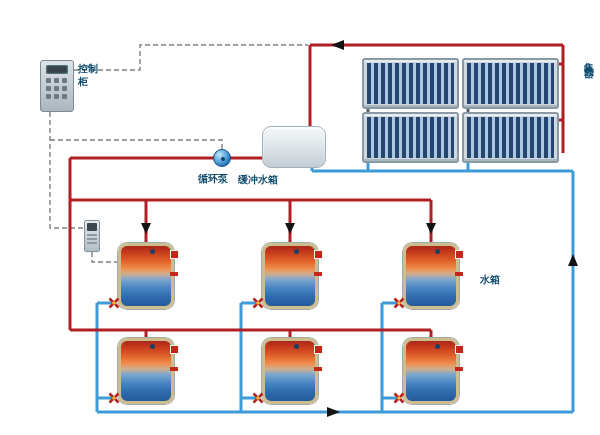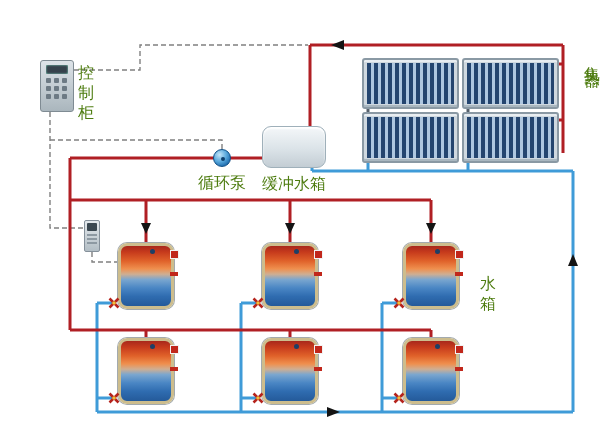--- a/index.html
+++ b/index.html
@@ -1,20 +1,20 @@
 <!DOCTYPE html>
 <html><head>
 <meta charset="utf-8">
 <style>
   html,body{margin:0;padding:0;background:#fff;}
   .canvas{position:relative;width:600px;height:435px;background:#ffffff;overflow:hidden;
           font-family:"Liberation Sans",sans-serif;}
   .canvas svg.pipes{position:absolute;left:0;top:0;}
 
-  .lbl{position:absolute;font-size:16px;color:#4d7c0f;line-height:1.25;}
+  .lbl{position:absolute;font-size:10px;color:#0c4a6e;line-height:1.25;font-weight:bold;}
   .lbl-v{writing-mode:vertical-rl;letter-spacing:3px;}
 
   
   .cabinet{position:absolute;left:40px;top:60px;width:34px;height:52px;
            background:linear-gradient(180deg,#dde3e8,#aab6bd);
            border:1px solid #7f8b93;border-radius:3px;box-sizing:border-box;padding:4px 5px;}
   .cab-screen{width:22px;height:9px;background:#36424c;border-radius:1px;
               box-shadow:inset 0 0 2px #9fd;margin-bottom:4px;}
   .cab-keys{display:grid;grid-template-columns:repeat(3,5px);gap:3px;}
   .cab-keys span{width:5px;height:5px;background:#6d7a84;border-radius:1px;display:block;}
@@ -117,24 +117,24 @@
     </div>
   </div>
   <div class="lbl" style="left:78px;top:63px;width:28px;">控制柜</div>
 
   <div class="thermo">
     <div class="thermo-screen"></div>
     <div class="thermo-keys"></div>
   </div>
 
   <div class="pump"></div>
-  <div class="lbl" style="left:198px;top:173px;width:48px;text-align:right;">循环泵</div>
+  <div class="lbl" style="left:198px;top:173px;width:48px;text-align:left;">循环泵</div>
 
   <div class="buffer"></div>
-  <div class="lbl" style="left:255px;top:174px;width:78px;text-align:center;">缓冲水箱</div>
+  <div class="lbl" style="left:238px;top:174px;width:78px;">缓冲水箱</div>
 
   <div class="panel" style="left:362px;top:58px;">
     <div class="tubes"></div>
   </div>
   <div class="panel" style="left:462px;top:58px;">
     <div class="tubes"></div>
   </div>
   <div class="panel" style="left:362px;top:112px;">
     <div class="tubes"></div>
   </div>

